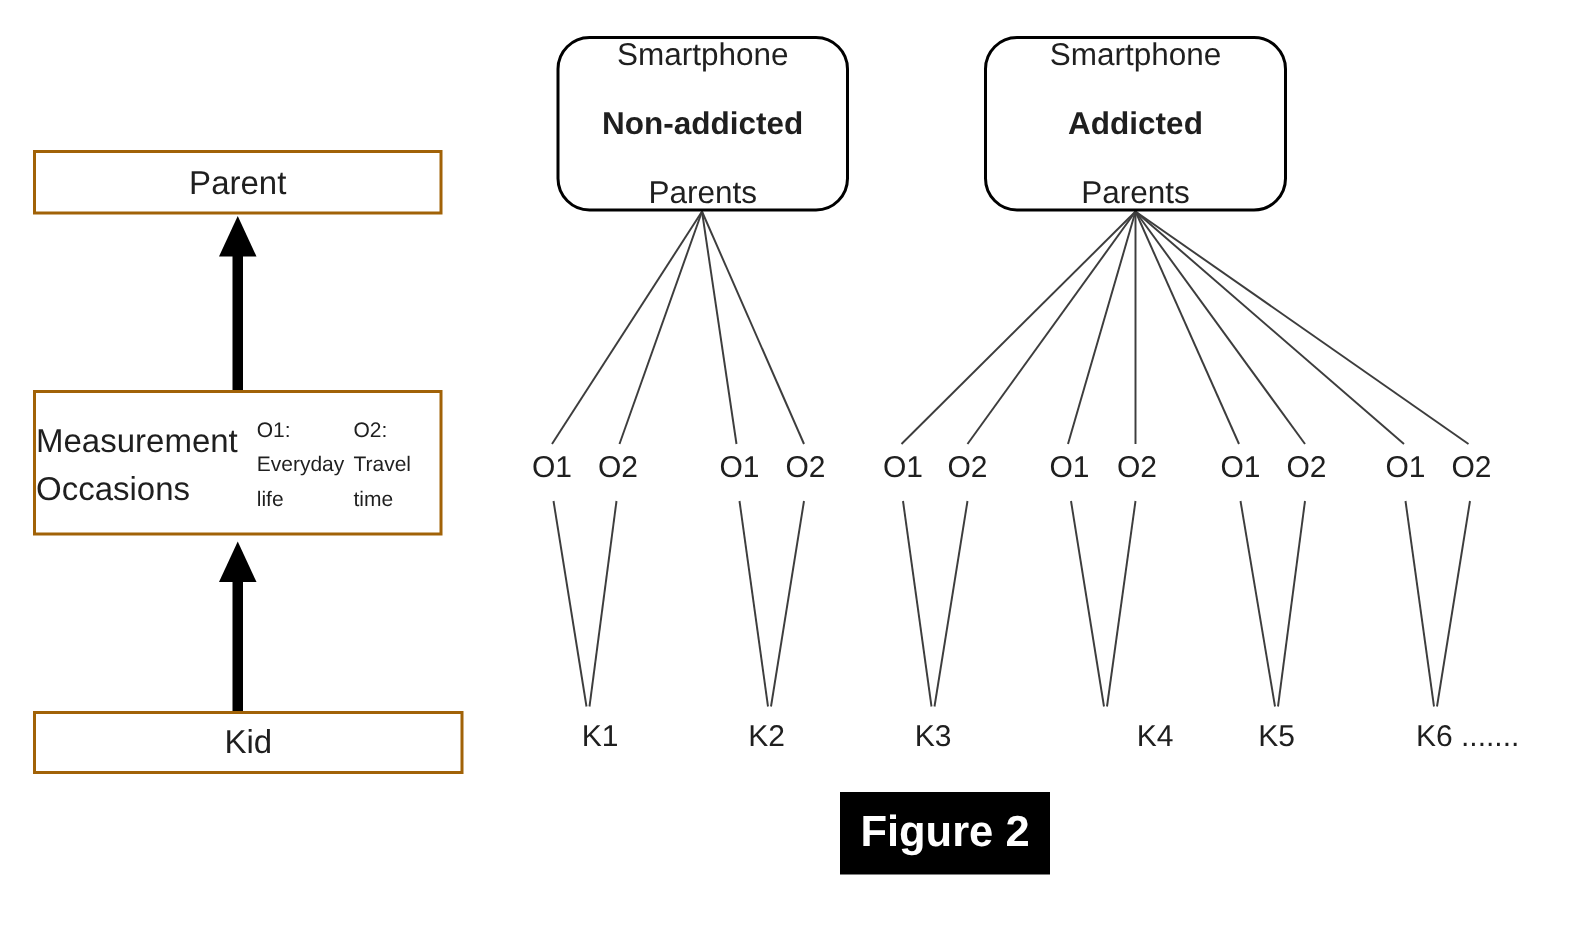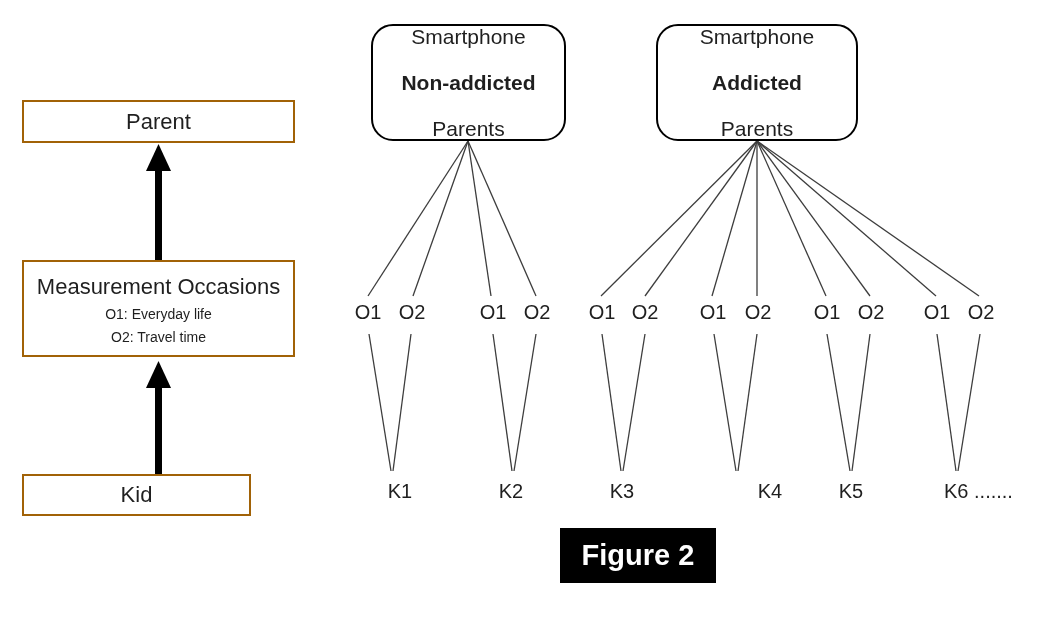--- a/index.html
+++ b/index.html
@@ -17,21 +17,20 @@
   .rect-box {
     position: absolute;
     border: 2px solid #a16207;
     background: #ffffff;
     display: flex;
     align-items: center;
     justify-content: center;
     font-size: 22px;
   }
   .measure-box {
-    flex-direction: column;
     line-height: 1.25;
     padding-top: 2px;
   }
   .measure-title { font-size: 22px; line-height: 32px; }
   .measure-sub { font-size: 14px; line-height: 23px; }
 
   .rounded-box {
     position: absolute;
     border: 2px solid #000000;
     border-radius: 22px;
@@ -60,21 +59,21 @@
     width: 60px;
     text-align: center;
     font-size: 20px;
   }
   .klabel.last { width: 90px; text-align: left; }
 
   .caption {
     position: absolute;
     left: 560px;
     top: 528px;
-    width: 156px;
+    width: 140px;
     height: 55px;
     background: #000000;
     color: #ffffff;
     font-weight: bold;
     font-size: 29px;
     display: flex;
     align-items: center;
     justify-content: center;
   }
 </style>
@@ -127,21 +126,21 @@
   <div class="rect-box" style="left:22px; top:100px; width:273px; height:43px;">
     <span>Parent</span>
   </div>
 
   <div class="rect-box measure-box" style="left:22px; top:260px; width:273px; height:97px;">
     <div class="measure-title">Measurement Occasions</div>
     <div class="measure-sub">O1: Everyday life</div>
     <div class="measure-sub">O2: Travel time</div>
   </div>
 
-  <div class="rect-box" style="left:22px; top:474px; width:229px; height:42px;">
+  <div class="rect-box" style="left:22px; top:474px; width:287px; height:42px;">
     <span>Kid</span>
   </div>
 
   <div class="rounded-box" style="left:371px; top:24px; width:195px; height:117px;">
     <div>Smartphone</div>
     <div class="bold">Non-addicted</div>
     <div>Parents</div>
   </div>
 
   <div class="rounded-box" style="left:656px; top:24px; width:202px; height:117px;">

